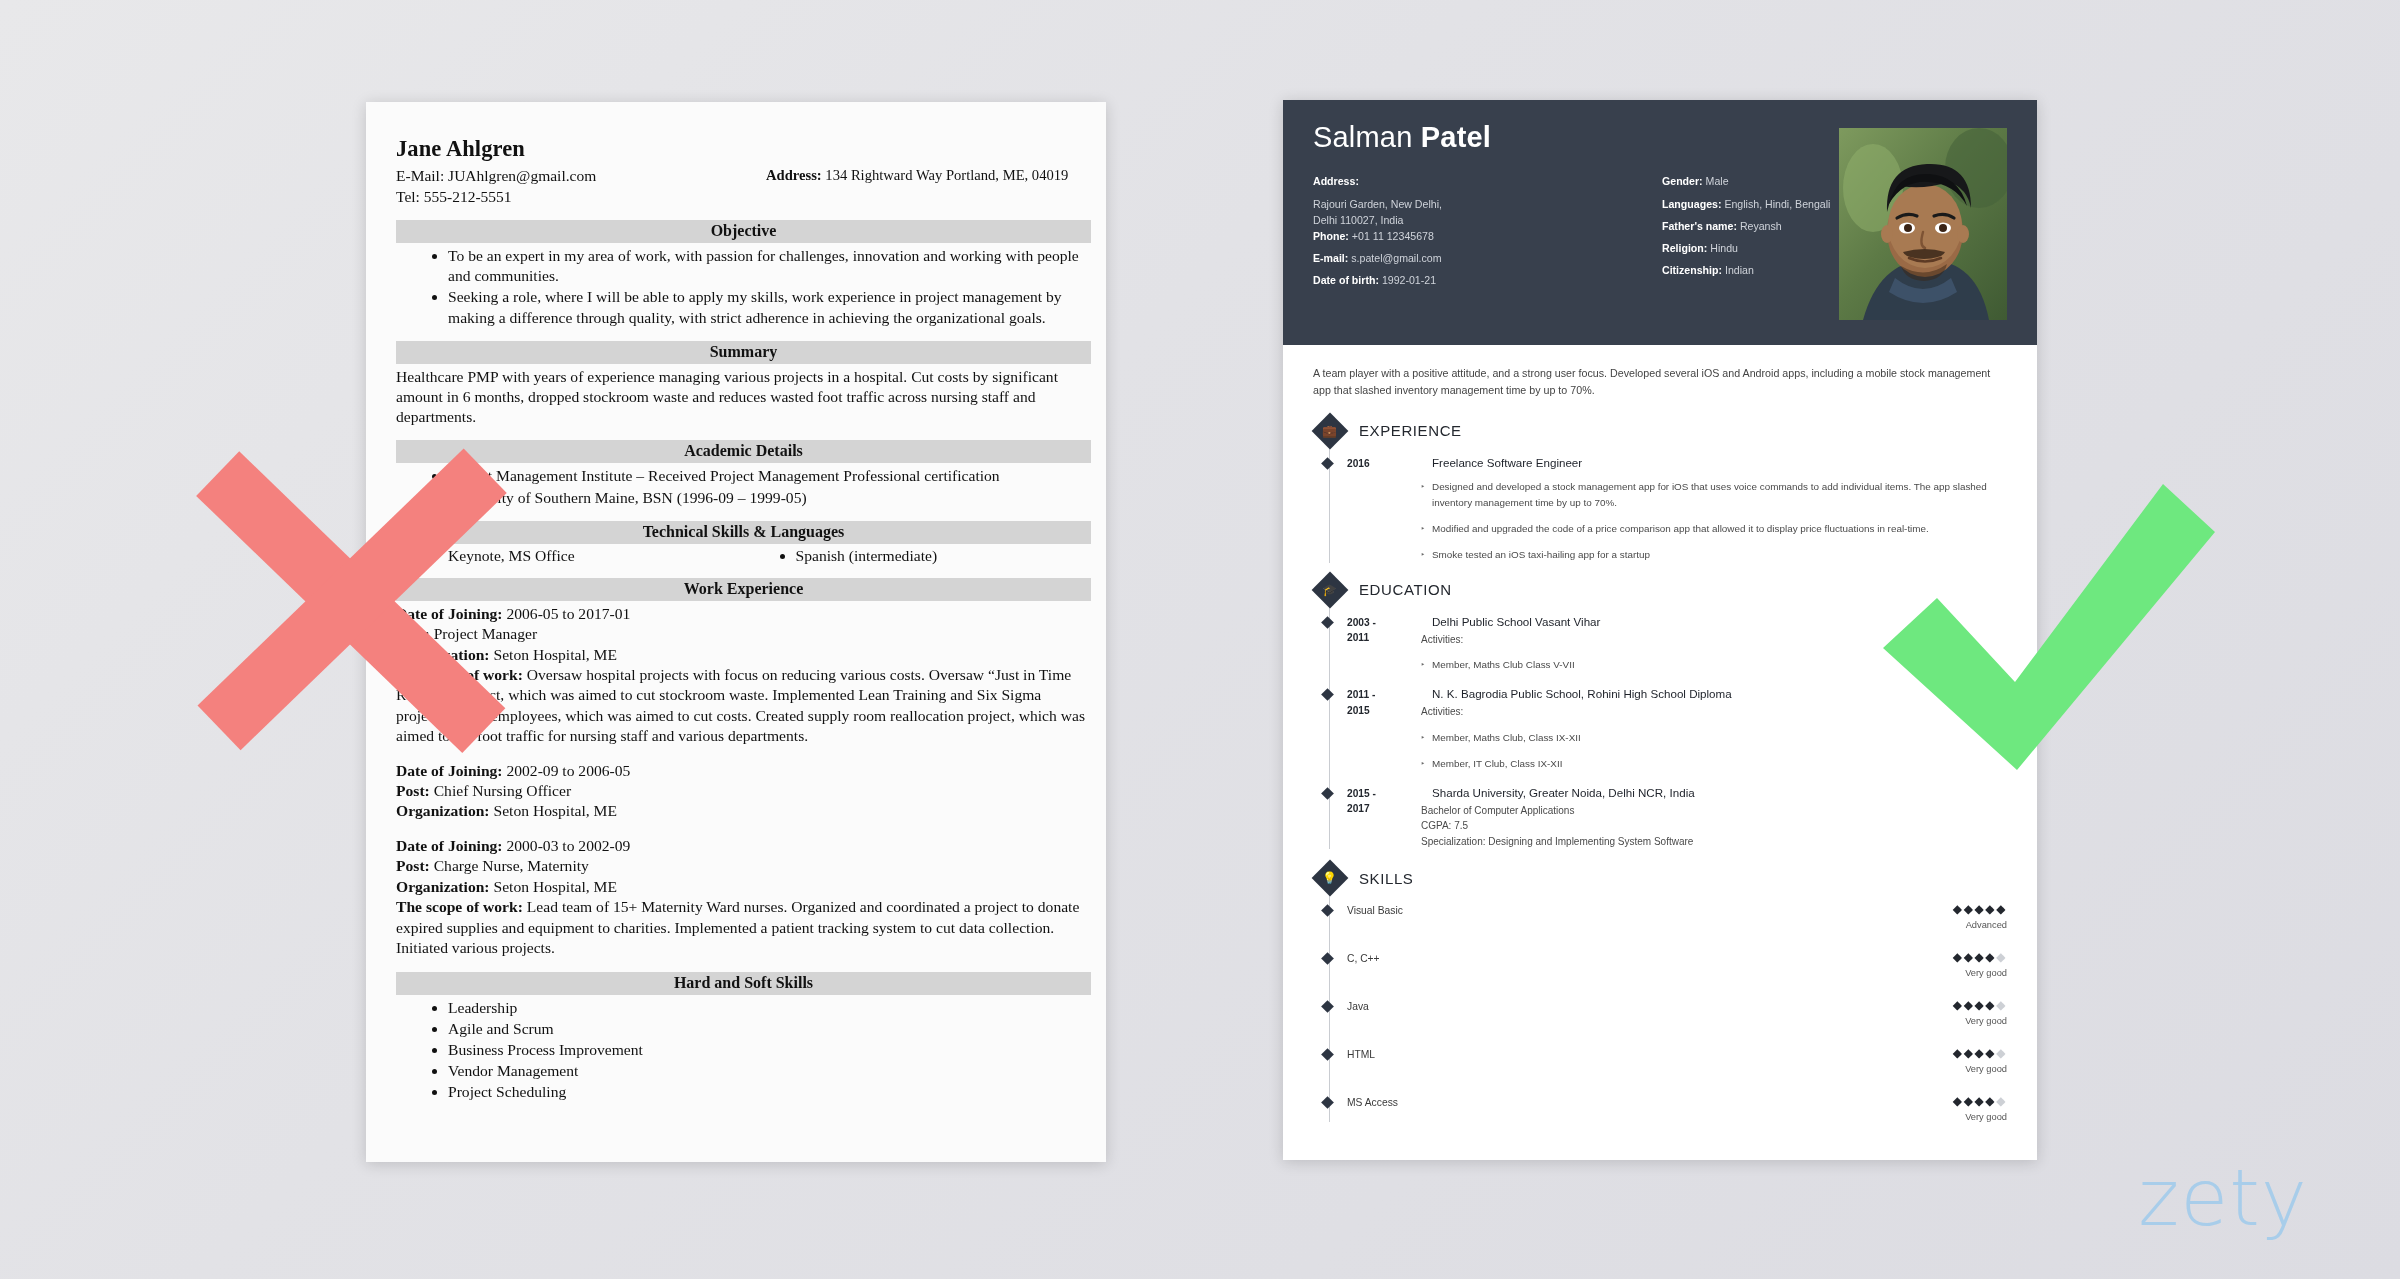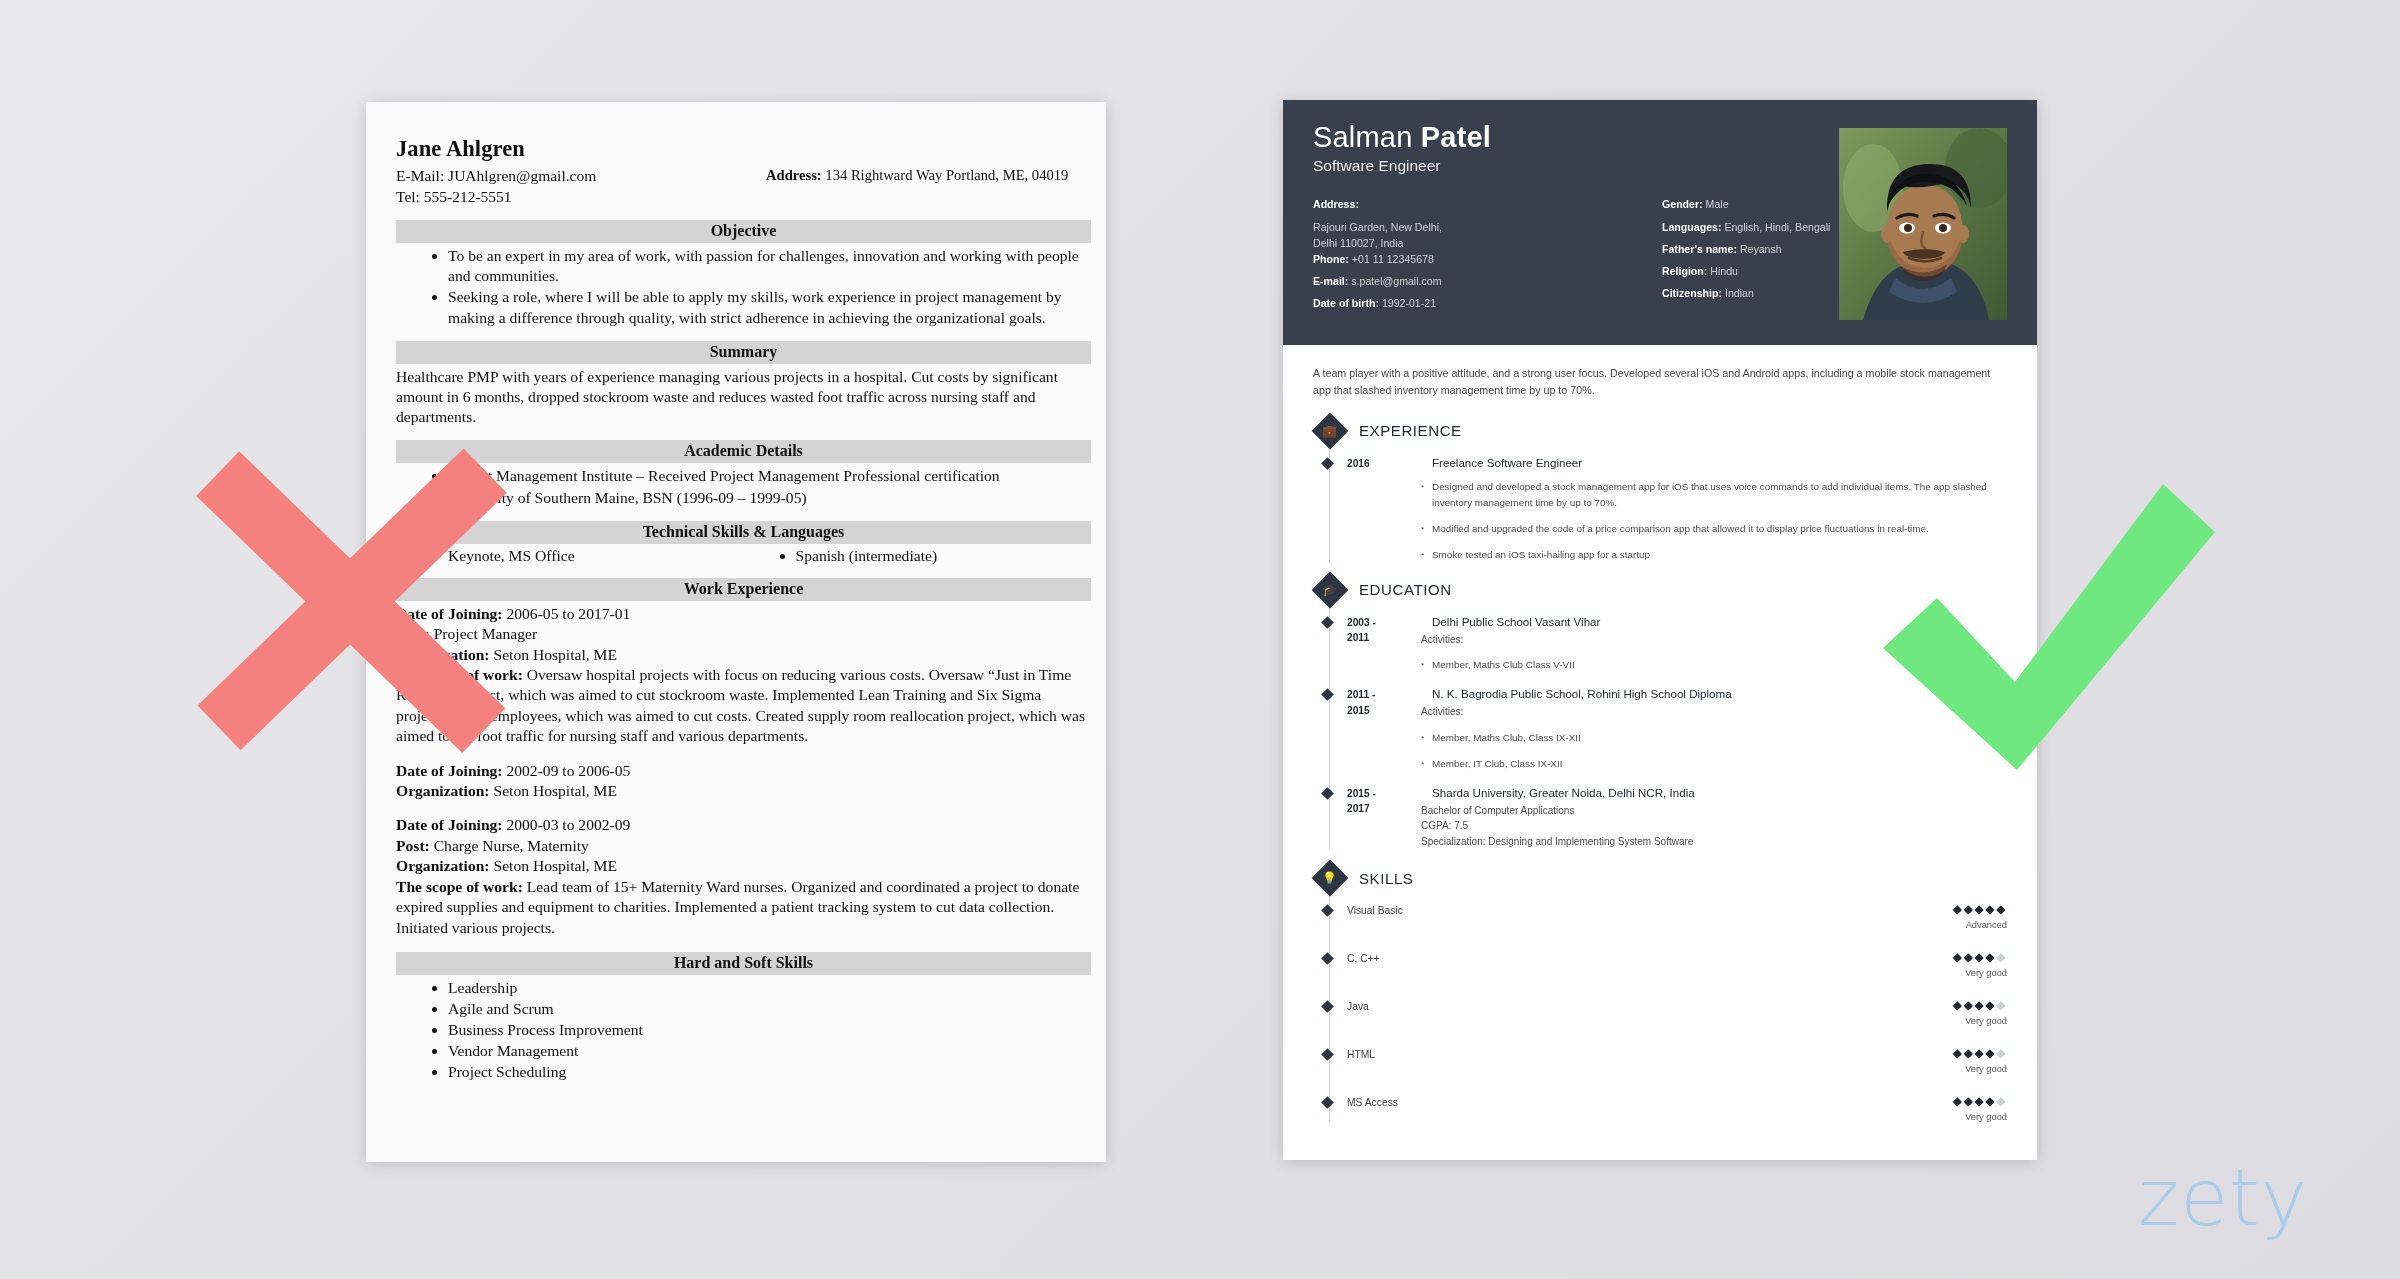--- a/index.html
+++ b/index.html
@@ -166,20 +166,21 @@
   <div class="secbar">Work Experience</div>
   <div id="jobs-list">
       <div class="job">
         <div><b>Date of Joining:</b> <span>2006-05 to 2017-01</span></div>
         <div><b>Post:</b> <span>Project Manager</span></div>
         <div><b>Organization:</b> <span>Seton Hospital, ME</span></div>
         <div><b>The scope of work:</b> <span>Oversaw hospital projects with focus on reducing various costs. Oversaw “Just in Time Restock” project, which was aimed to cut stockroom waste. Implemented Lean Training and Six Sigma projects for all employees, which was aimed to cut costs. Created supply room reallocation project, which was aimed to cut foot traffic for nursing staff and various departments.</span></div>
       </div>
       <div class="job">
         <div><b>Date of Joining:</b> <span>2002-09 to 2006-05</span></div>
+        <div><b>Post:</b> <span>Chief Nursing Officer</span></div>
         <div><b>Organization:</b> <span>Seton Hospital, ME</span></div>
       </div>
       <div class="job">
         <div><b>Date of Joining:</b> <span>2000-03 to 2002-09</span></div>
         <div><b>Post:</b> <span>Charge Nurse, Maternity</span></div>
         <div><b>Organization:</b> <span>Seton Hospital, ME</span></div>
         <div><b>The scope of work:</b> <span>Lead team of 15+ Maternity Ward nurses. Organized and coordinated a project to donate expired supplies and equipment to charities. Implemented a patient tracking system to cut data collection. Initiated various projects.</span></div>
       </div>
     </div>
 
@@ -191,21 +192,20 @@
       <li>Vendor Management</li>
       <li>Project Scheduling</li>
     </ul>
 </div>
 
 <div id="good-resume">
   <div class="gr-header">
     <div class="gr-name">
       <span>Salman </span><b>Patel</b>
     </div>
-    <div class="gr-role">Software Engineer</div>
 
     <div class="gr-cols">
       <div class="gr-col" id="hdr-left">
           <div class="ln"><b>Address:</b></div>
           <div class="sub">Rajouri Garden, New Delhi,</div>
           <div class="sub">Delhi 110027, India</div>
           <div class="ln"><b>Phone:</b> <span>+01 11 12345678</span></div>
           <div class="ln"><b>E-mail:</b> <span>s.patel@gmail.com</span></div>
           <div class="ln"><b>Date of birth:</b> <span>1992-01-21</span></div>
         </div>

